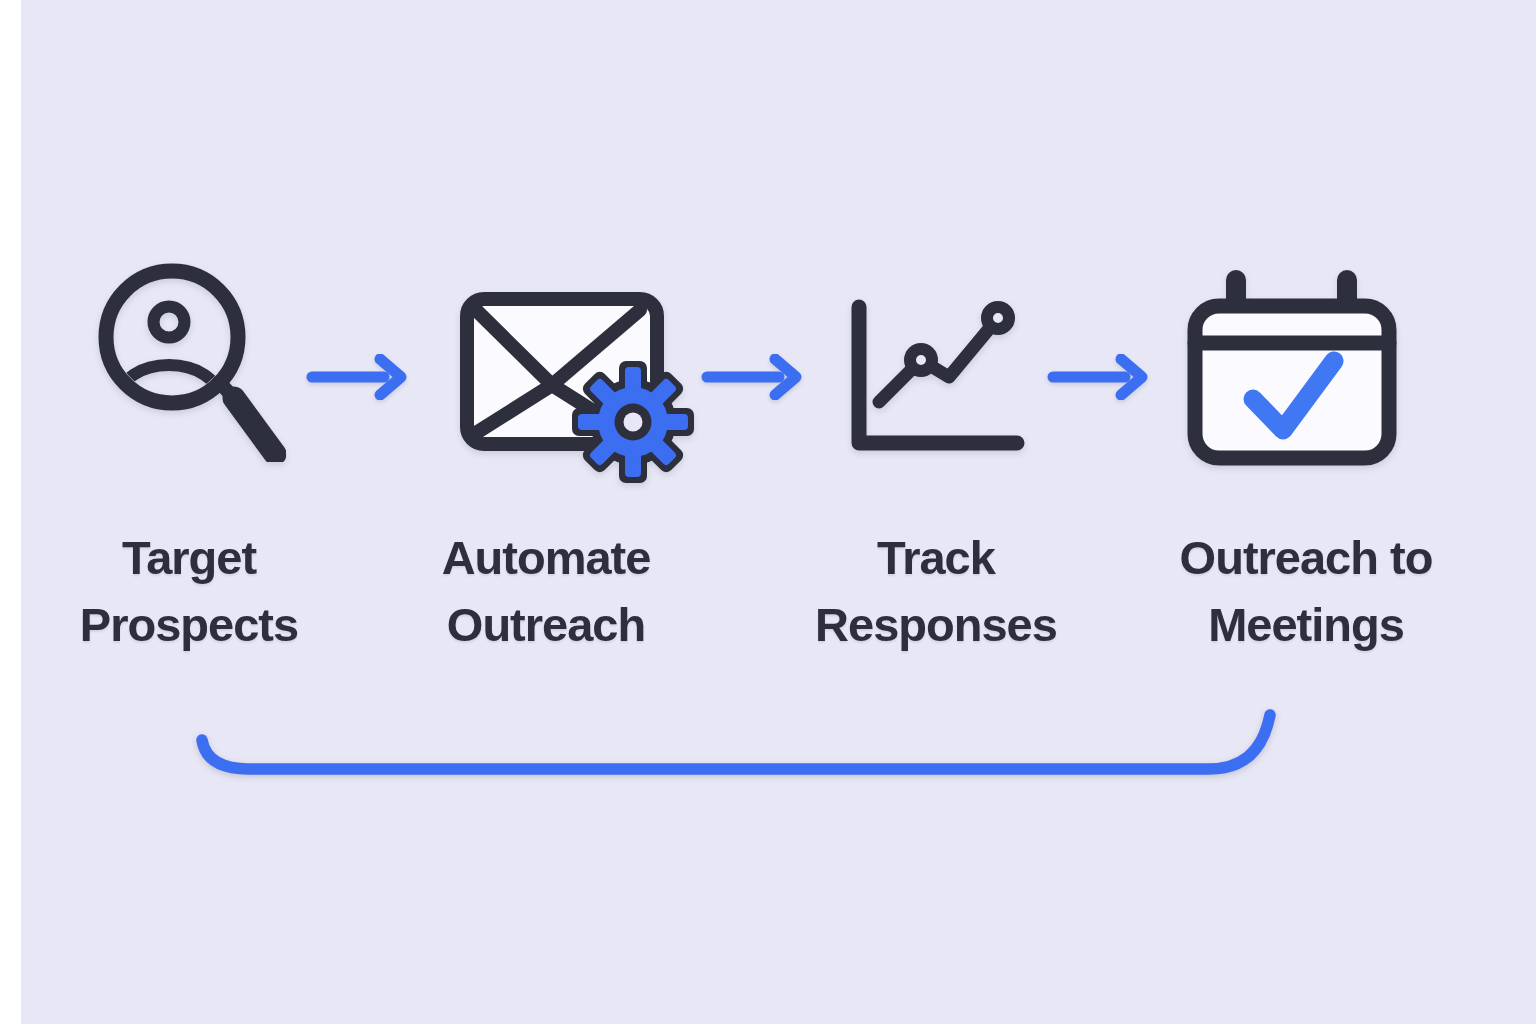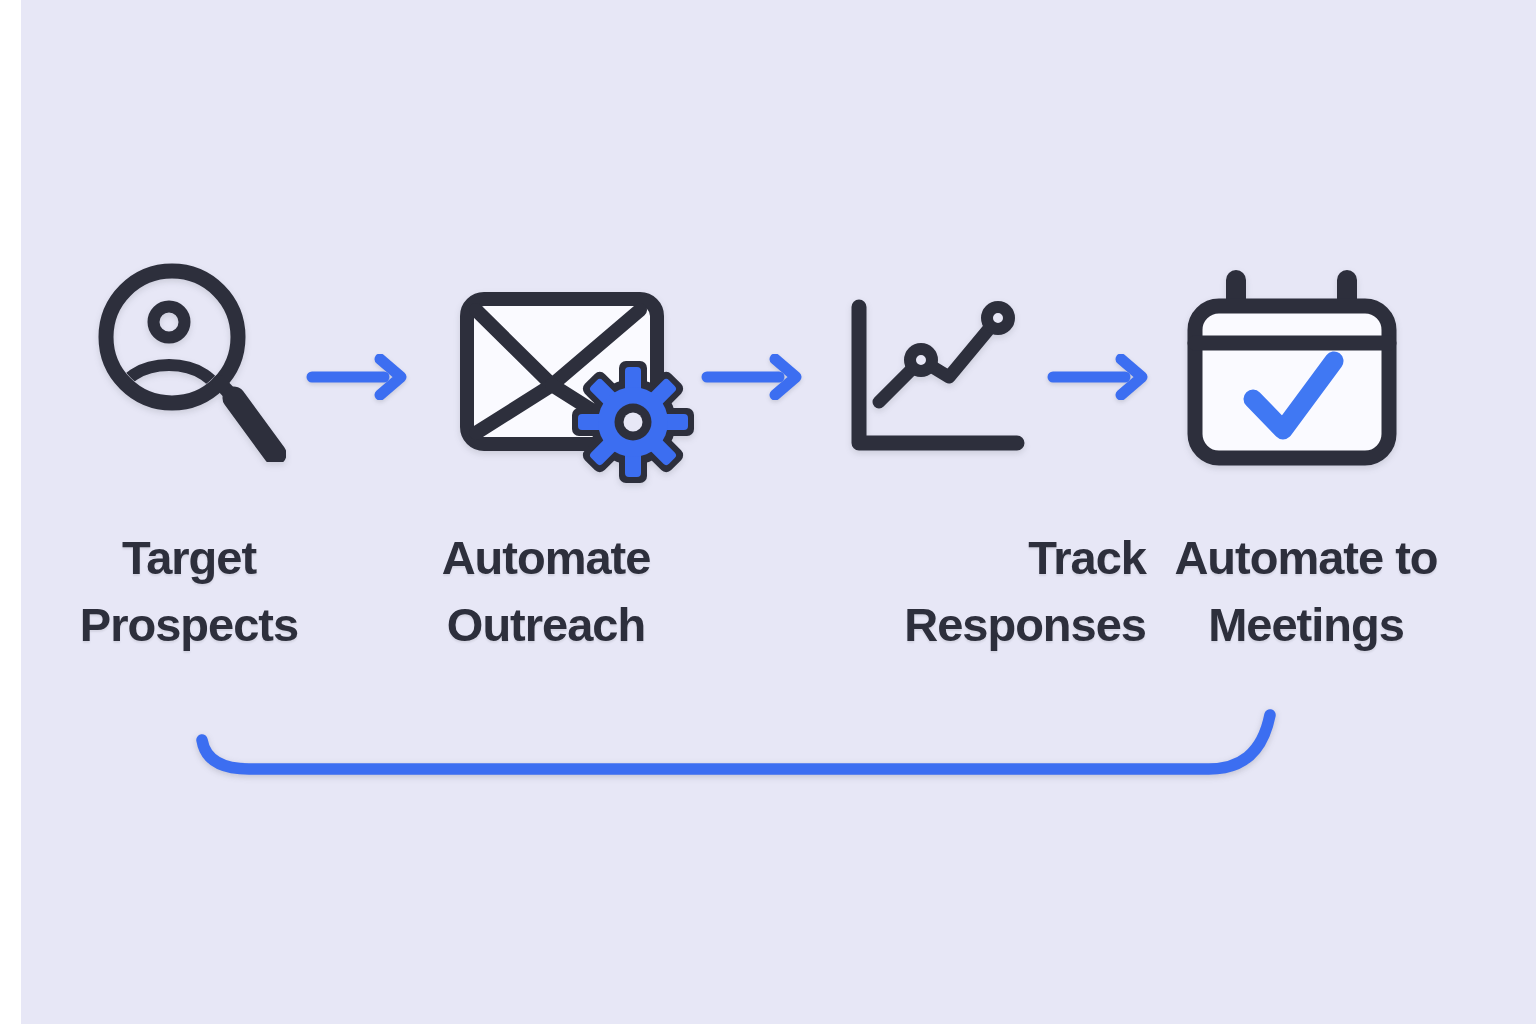--- a/index.html
+++ b/index.html
@@ -117,40 +117,40 @@
   </svg>
 
   
   <div class="step">
     <svg class="icon" style="left:828px;top:298px;" width="176" height="156" viewBox="0 0 176 156" aria-hidden="true">
       <path class="si" d="M 10 9 L 10 145 L 168 145" stroke-width="15"></path>
       <path class="si" d="M 30 104 L 72 62 L 100 79 L 149 20" stroke-width="13"></path>
       <circle class="fbg" cx="72" cy="62" r="11" stroke="var(--ink)" stroke-width="12"></circle>
       <circle class="fbg" cx="149" cy="20" r="11" stroke="var(--ink)" stroke-width="12"></circle>
     </svg>
-    <div class="step-label" style="left:705px;text-align:right;">Track
+    <div class="step-label" style="left:705px;">Track
 Responses</div>
   </div>
 
   
   <svg class="arrow" style="left:1024px;top:354px;" width="106" height="46" viewBox="0 0 106 46" aria-hidden="true">
     <path class="sa" d="M 8 23 L 80 23" stroke-width="11"></path>
     <path class="sa" d="M 76 5 L 97 23 L 76 41" stroke-width="11"></path>
   </svg>
 
   
   <div class="step">
     <svg class="icon" style="left:1166px;top:268px;" width="210" height="200" viewBox="0 0 210 200" aria-hidden="true">
       <path class="si" d="M 49 12 L 49 64" stroke-width="20"></path>
       <path class="si" d="M 160 12 L 160 64" stroke-width="20"></path>
       <rect class="panel-stroke" x="8" y="38" width="194" height="152" rx="24" stroke-width="15"></rect>
       <path class="si" d="M 8 75 L 202 75" stroke-width="15"></path>
       <path class="sb" d="M 66 131 L 96 162 L 147 93" stroke-width="19"></path>
     </svg>
-    <div class="step-label" style="left:1075px;">Automate to
+    <div class="step-label" style="left:1075px;">Outreach to
 Meetings</div>
   </div>
 
   
   <svg class="swoosh" width="1104" height="80" viewBox="0 0 1104 80" aria-hidden="true">
     <path class="sa" d="M 21 38 C 24 56 38 67 68 67 L 1028 67 C 1058 67 1081 53 1089 13" stroke-width="11.5"></path>
   </svg>
 
 </div>
 

